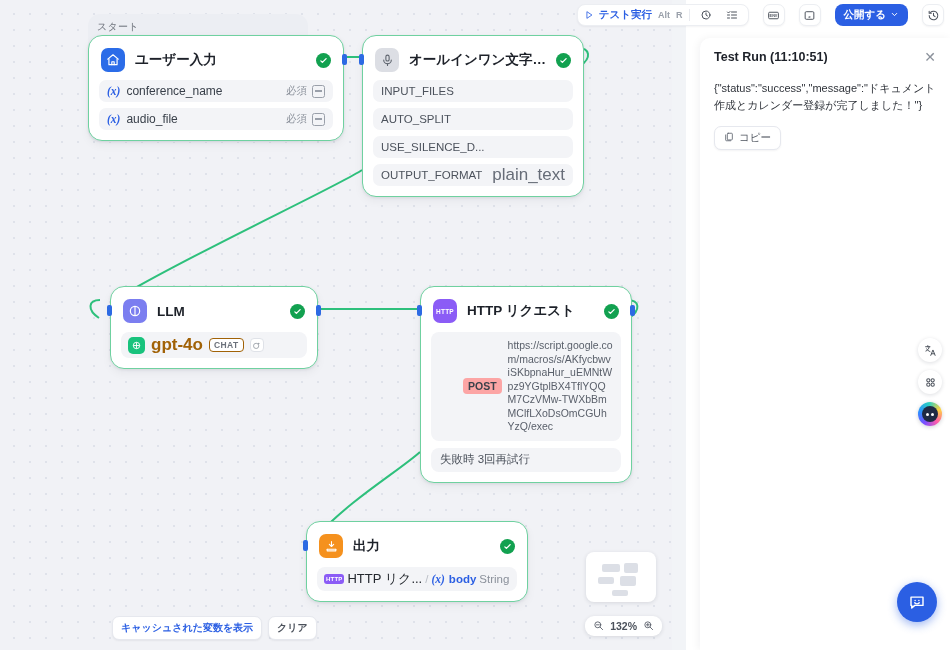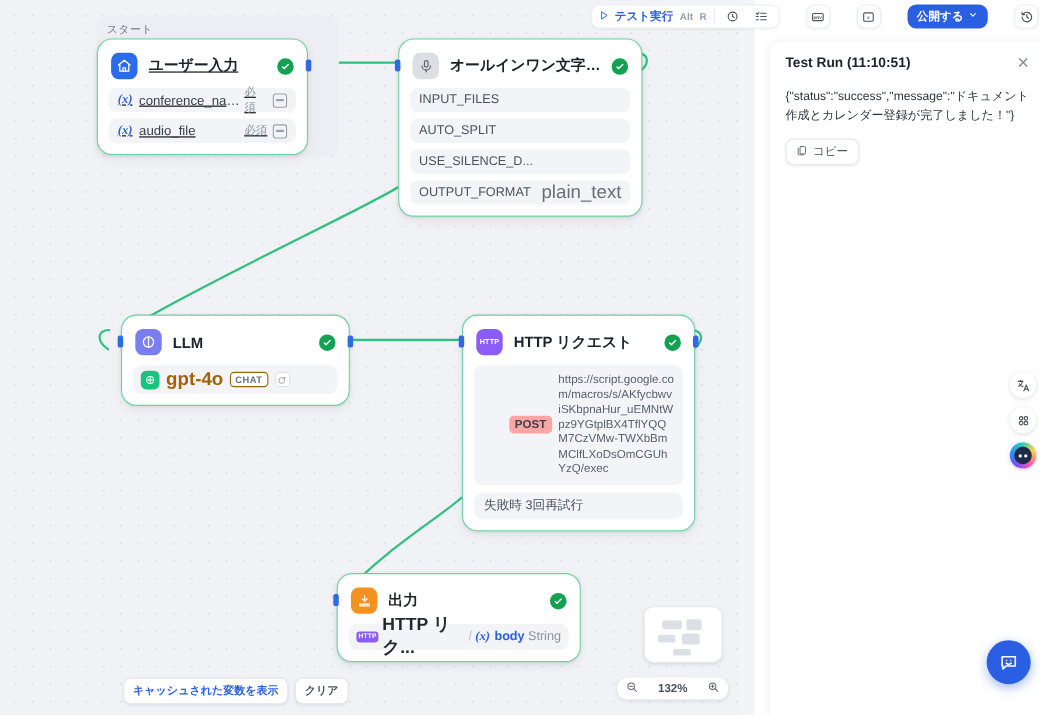--- a/index.html
+++ b/index.html
@@ -122,21 +122,21 @@
   
   .out-row {
     background: #f3f4f7; border-radius: 8px; margin-top: 7px; height: 24px;
     display: flex; align-items: center; padding: 0 7px; gap: 3px;
     font-size: 11.5px;
   }
   .http-mini {
     font-size: 6px; font-weight: 700; color:#fff; background:#8b5cf6;
     border-radius:3px; padding: 2px 2px; line-height:6px; letter-spacing:.2px;
   }
-  .out-src { color:#24282e; font-weight:700; font-size:16px; }
+  .out-src { color:#24282e; font-weight:400; font-size:13px; }
   .out-sep { color:#b9bec6; }
   .out-body { color:#2b5fe3; font-weight:700; }
   .out-type { color:#8b919b; }
 
   
   .port {
     position: absolute; width: 5px; height: 11px; border-radius: 2px;
     background: #2d6ae3;
   }
 
@@ -152,31 +152,31 @@
   
   .minimap {
     position:absolute; right: 16px; bottom: 48px; width: 70px; height: 50px;
     background:#fff; border-radius: 8px; box-shadow: 0 1px 4px rgba(16,24,40,.12);
     padding: 7px;
   }
   .mm-box { position:absolute; background:#dcdfe6; border-radius:2px; }
   .zoombar {
     position:absolute; right: 10px; bottom: 14px;
     background:#fff; border-radius: 9px; box-shadow: 0 1px 4px rgba(16,24,40,.12);
-    display:flex; align-items:center; gap:18px; padding: 1px 8px;
+    display:flex; align-items:center; gap:6px; padding: 1px 8px;
   }
   .zoombar .pct { font-size: 10.5px; color:#4c525c; font-weight:600; }
 
   
   #right {
     position: absolute; right: 0; top: 0; width: 264px; height: 650px;
     background: #ffffff;
   }
   #toolbar {
-    position:absolute; right: 6px; top: 4px; display:flex; align-items:center; gap: 24px;
+    position:absolute; right: 6px; top: 4px; display:flex; align-items:center; gap: 14px;
     z-index: 5;
   }
   .tb-group {
     background:#fff; border:1px solid #eceef2; border-radius: 8px;
     display:flex; align-items:center; height: 22px; padding: 0 6px; gap: 6px;
     box-shadow: 0 1px 2px rgba(16,24,40,.05);
   }
   .tb-run { display:flex; align-items:center; gap:5px; }
   .tb-run .txt { font-size: 10.5px; color:#2b5fe3; font-weight:700; }
   .kbd { font-size: 9px; color:#9aa0aa; font-weight:700; }
@@ -260,21 +260,21 @@
       <path d="M420,452 C400,470 350,500 318,535" stroke="#2ec07c" stroke-width="2" fill="none"></path>
 
       <path d="M578,48 C590,48 592,58 580,66" stroke="#2ec07c" stroke-width="2" fill="none"></path>
       <path d="M627,300 C640,300 641,310 629,318" stroke="#2ec07c" stroke-width="2" fill="none"></path>
       <path d="M100,300 C88,300 87,310 99,318" stroke="#2ec07c" stroke-width="2" fill="none"></path>
     </svg>
 
     <div class="group-frame" style="left:88px; top:14px; width:220px; height:128px;"></div>
     <div class="group-label" style="left:97px; top:20px;">スタート</div>
 
-    <div class="node" style="left:88px; top:35px; width:192px;text-decoration:underline;">
+    <div class="node" style="left:88px; top:35px; width:256px;">
       <div class="node-head">
         <div class="node-icon" style="background:#2b6ce8;">
           <svg width="14" height="14" viewBox="0 0 24 24" fill="none" stroke="#fff" stroke-width="2" stroke-linecap="round" stroke-linejoin="round">
             <path d="M3 10.5 12 3l9 7.5"></path>
               <path d="M5 10v10h14V10"></path>
               <path d="M10 20v-5h4v5"></path>
           </svg>
         </div>
         <div class="node-title">ユーザー入力</div>
         <div class="check">

